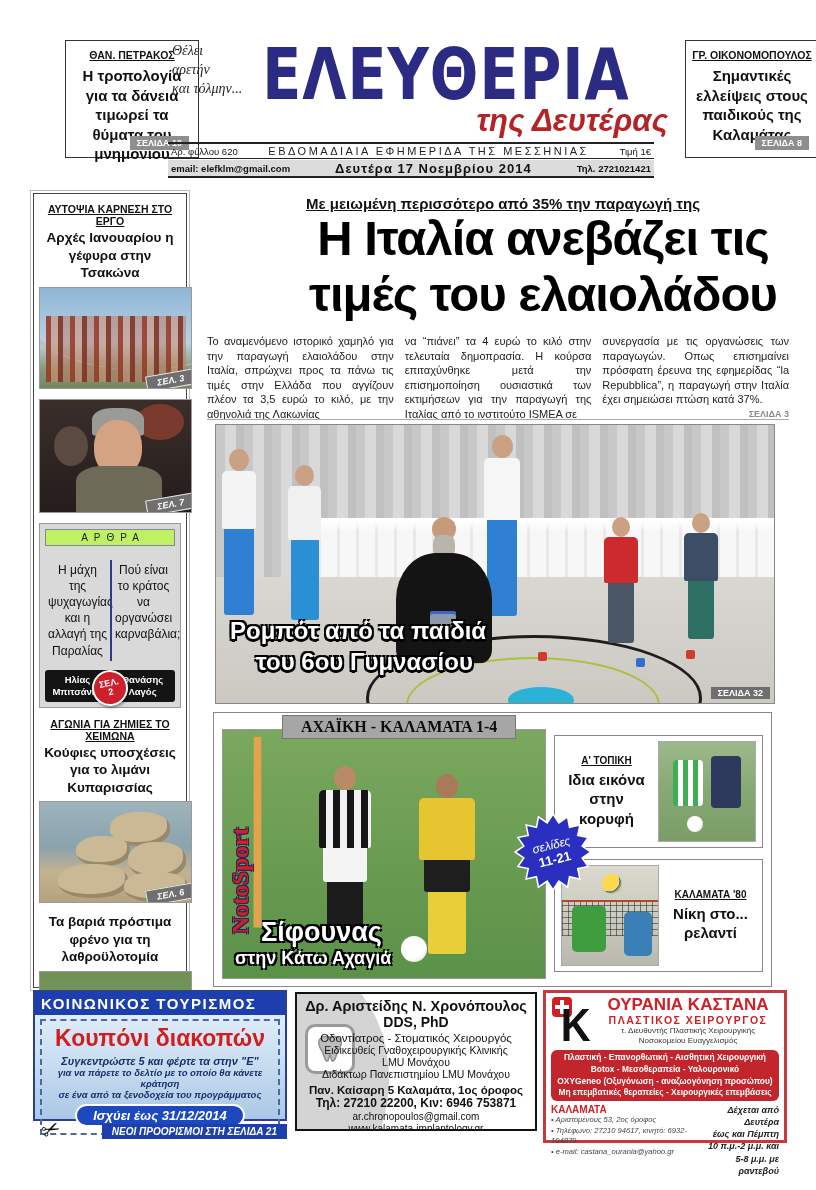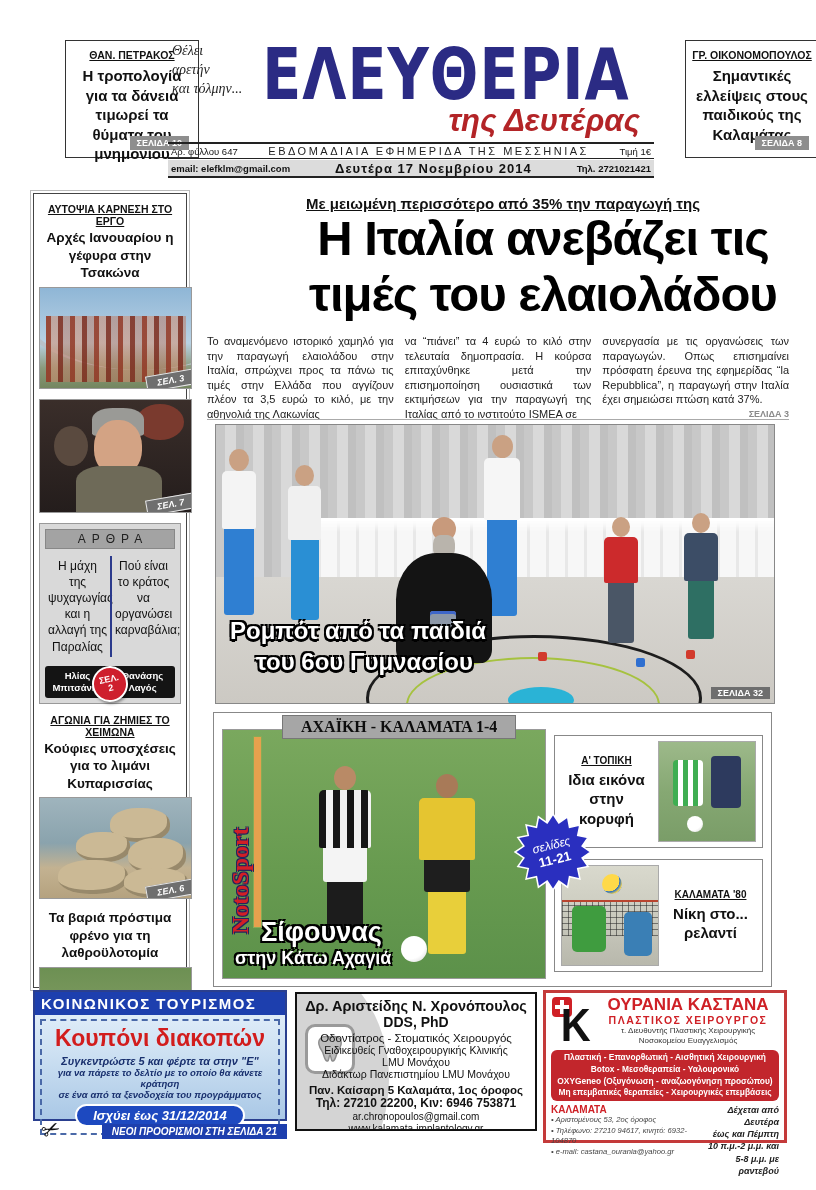--- a/index.html
+++ b/index.html
@@ -13,21 +13,21 @@
   .topbox .title{font-size:15px;font-weight:bold;line-height:1.3;}
   .pagebadge{position:absolute;bottom:7px;right:9px;background:#8e8e8e;color:#fff;
              font-size:9px;font-weight:bold;padding:2px 7px;}
 
   
   .motto{position:absolute;left:172px;top:42px;font-family:"Liberation Serif",serif;
          font-style:italic;font-size:14px;line-height:1.35;white-space:pre-line;color:#222;}
   .logo{position:absolute;left:240px;top:32px;width:412px;text-align:center;
         font-family:"DejaVu Sans",sans-serif;font-weight:900;font-size:56px;color:#2b2b84;
         letter-spacing:1px;transform:scale(1.02,1.28);transform-origin:center top;}
-  .logo-sub{position:absolute;left:382px;top:103px;width:258px;text-align:right;
+  .logo-sub{position:absolute;left:410px;top:103px;width:258px;text-align:right;
             font-size:31px;font-weight:bold;font-style:italic;color:#b32427;}
   .infobar{position:absolute;left:168px;width:486px;display:flex;align-items:center;
            justify-content:space-between;box-sizing:border-box;padding:0 3px;}
   .infobar1{top:142px;height:17px;border-top:2px solid #222;border-bottom:1px solid #222;font-size:9.5px;}
   .infobar1 .mid{letter-spacing:2.5px;font-size:11px;color:#222;}
   .infobar2{top:160px;height:18px;background:#dcdcdc;border-bottom:2px solid #222;font-size:9.5px;font-weight:bold;}
   .infobar2 .mid{font-size:13px;letter-spacing:1px;font-weight:bold;}
 
   
   .sidebar{position:absolute;left:33px;top:193px;width:154px;height:795px;border:1.5px solid #444;
@@ -51,22 +51,22 @@
   
   .ph-rocks{background:linear-gradient(180deg,#9fb4bd 0%,#8aa3ad 45%,#c3b291 70%,#b5a27f 100%);}
   .ph-rocks .rock{position:absolute;background:#cbb995;border-radius:45%;box-shadow:inset -3px -4px 0 rgba(90,80,55,.45);}
   
   .ph-logs{background:linear-gradient(180deg,#6d9053 0%,#7d9a60 40%,#bab2a2 70%,#aaa291 100%);}
   .ph-logs .log{position:absolute;background:linear-gradient(180deg,#8a5c35,#5f3c22);border-radius:6px;}
   .ph-logs .cut{position:absolute;background:#d8b98a;border-radius:50%;box-shadow:inset 0 0 0 2px #9a7346;}
 
   
   .arthra{background:#d9d9d9;border:1px solid #999;margin:6px 0 10px;padding:5px;position:relative;}
-  .arthra-header{border:1px solid #888;background:#a3a3a3;font-size:12px;letter-spacing:6px;
-                 padding:2px 0 2px 6px;margin-bottom:7px;color:#222;}
+  .arthra-header{border:1px solid #888;background:#bef264;font-size:10px;letter-spacing:6px;
+                 padding:2px 0 2px 6px;margin-bottom:14px;color:#222;}
   .arthra-cols{display:flex;}
   .arthra-col{width:50%;font-size:12px;line-height:1.35;padding:2px 3px;box-sizing:border-box;}
   .arthra-col.right{border-left:2px solid #2b3a8c;}
   .badge-row{display:flex;justify-content:space-between;margin-top:9px;position:relative;}
   .author-badge{background:#141414;color:#fff;font-size:9.5px;font-weight:bold;border-radius:3px;
                 padding:4px 3px;width:66px;line-height:1.25;box-sizing:border-box;}
   .sel2-circle{position:absolute;left:50%;top:58%;transform:translate(-50%,-50%) rotate(-12deg);
                width:32px;height:32px;border-radius:50%;background:#ce1f2d;color:#fff;border:2px solid #fff;
                display:flex;flex-direction:column;align-items:center;justify-content:center;
                font-size:9px;font-weight:bold;line-height:1;box-shadow:1px 2px 3px rgba(0,0,0,.4);}
@@ -206,21 +206,21 @@
     <span class="pagebadge">ΣΕΛΙΔΑ 10</span>
   </div>
 
   <div class="motto">Θέλει
 αρετήν
 και τόλμην...</div>
   <div class="logo">ΕΛΕΥΘΕΡΙΑ</div>
   <div class="logo-sub">της Δευτέρας</div>
 
   <div class="infobar infobar1">
-    <span>Αρ. φύλλου 647</span>
+    <span>Αρ. φύλλου 620</span>
     <span class="mid">ΕΒΔΟΜΑΔΙΑΙΑ ΕΦΗΜΕΡΙΔΑ ΤΗΣ ΜΕΣΣΗΝΙΑΣ</span>
     <span>Τιμή 1€</span>
   </div>
   <div class="infobar infobar2">
     <span>email: elefklm@gmail.com</span>
     <span class="mid">Δευτέρα 17 Νοεμβρίου 2014</span>
     <span>Τηλ. 2721021421</span>
   </div>
 
   <div class="topbox" style="left:653px;">

